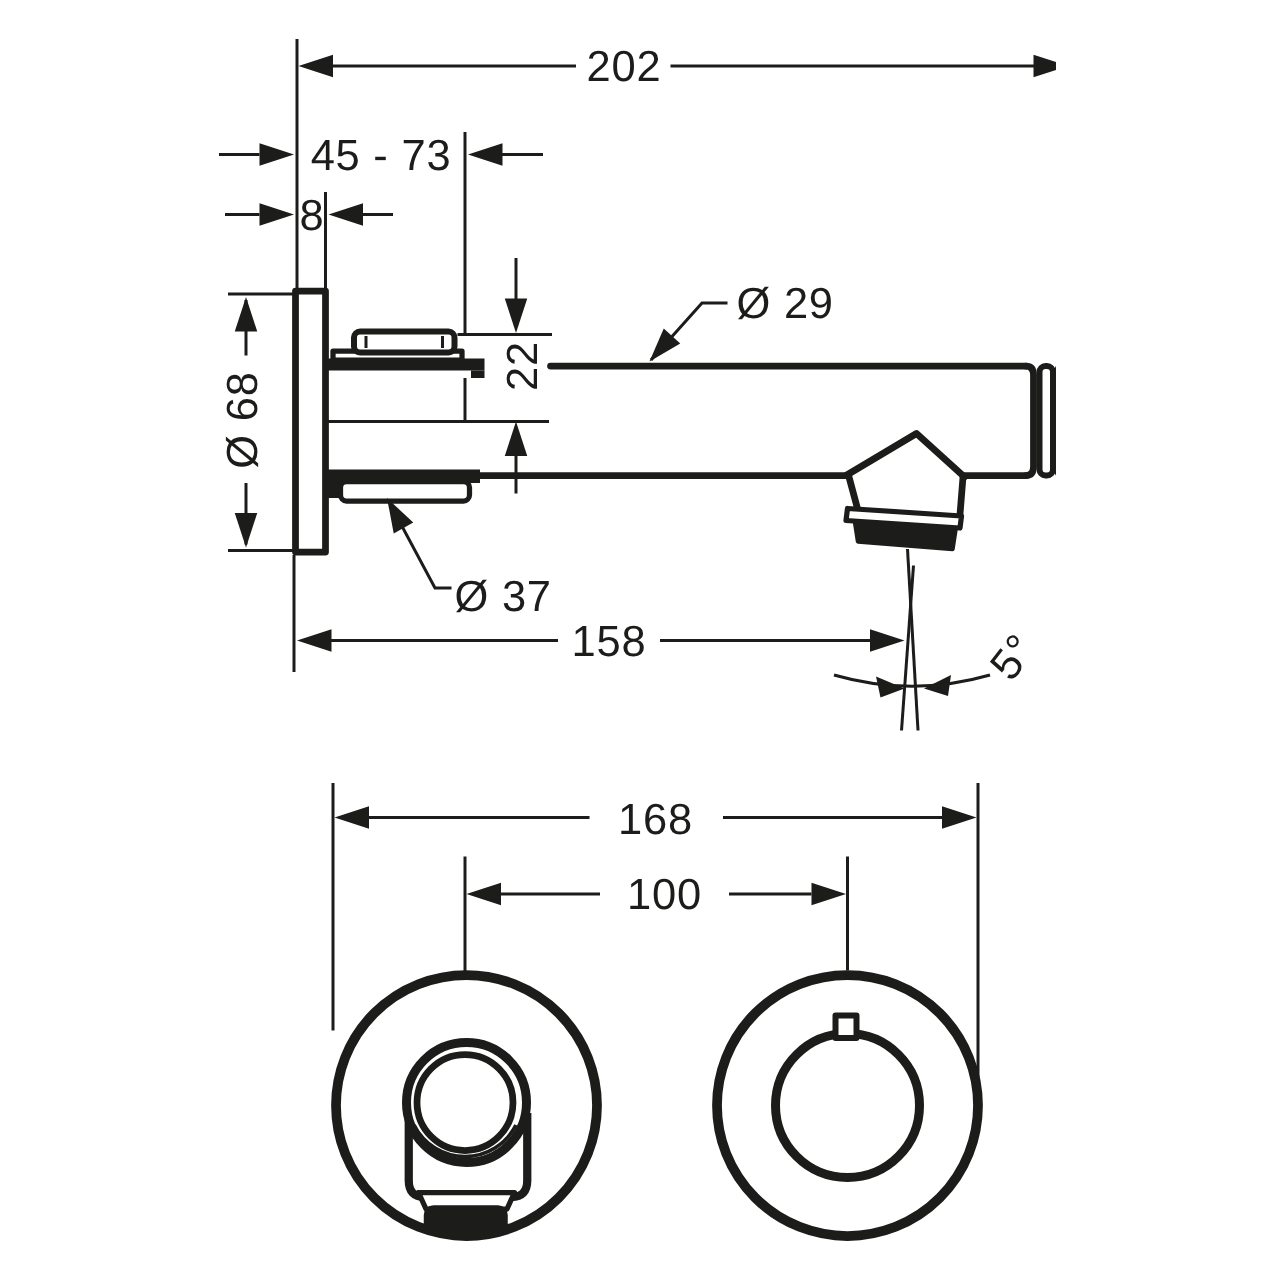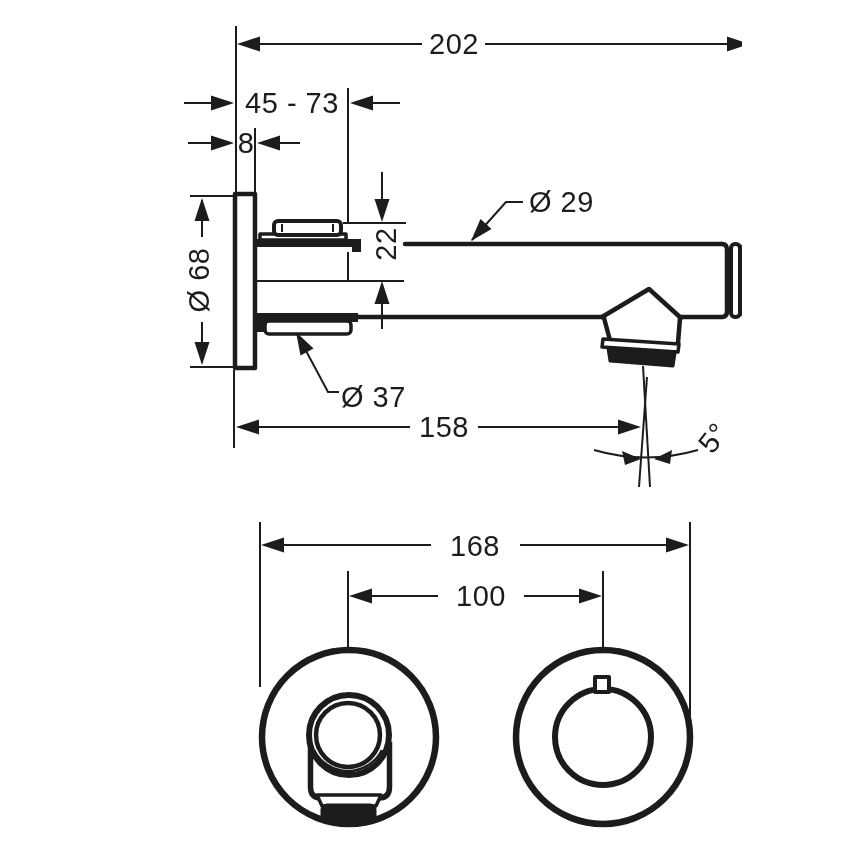--- a/index.html
+++ b/index.html
@@ -1,17 +1,17 @@
 <!DOCTYPE html>
 <html><head>
 <meta charset="utf-8">
 <style>
   html,body{margin:0;padding:0;background:#fff;}
   .stage{position:relative;width:704px;height:850px;background:#fff;overflow:hidden;
-         font-family:"Liberation Sans", sans-serif;margin-left:38px;}
+         font-family:"Liberation Sans", sans-serif;}
   svg{display:block;}
   .thin{stroke:#1c1c1a;stroke-width:2;fill:none;stroke-linecap:butt;}
   .o35{stroke:#1c1c1a;stroke-width:3.5;fill:#fff;stroke-linejoin:round;}
   .o4 {stroke:#1c1c1a;stroke-width:4;fill:#fff;stroke-linejoin:round;}
   .o45{stroke:#1c1c1a;stroke-width:4.5;fill:none;stroke-linejoin:round;stroke-linecap:round;}
   .o45f{stroke:#1c1c1a;stroke-width:4.5;fill:#fff;stroke-linejoin:round;}
   .o55{stroke:#1c1c1a;stroke-width:5.5;fill:#fff;stroke-linejoin:round;}
   .o6 {stroke:#1c1c1a;stroke-width:6;fill:#fff;}
   .o65{stroke:#1c1c1a;stroke-width:6.5;fill:#fff;}
   .seam{stroke:#1c1c1a;stroke-width:2;fill:none;}

